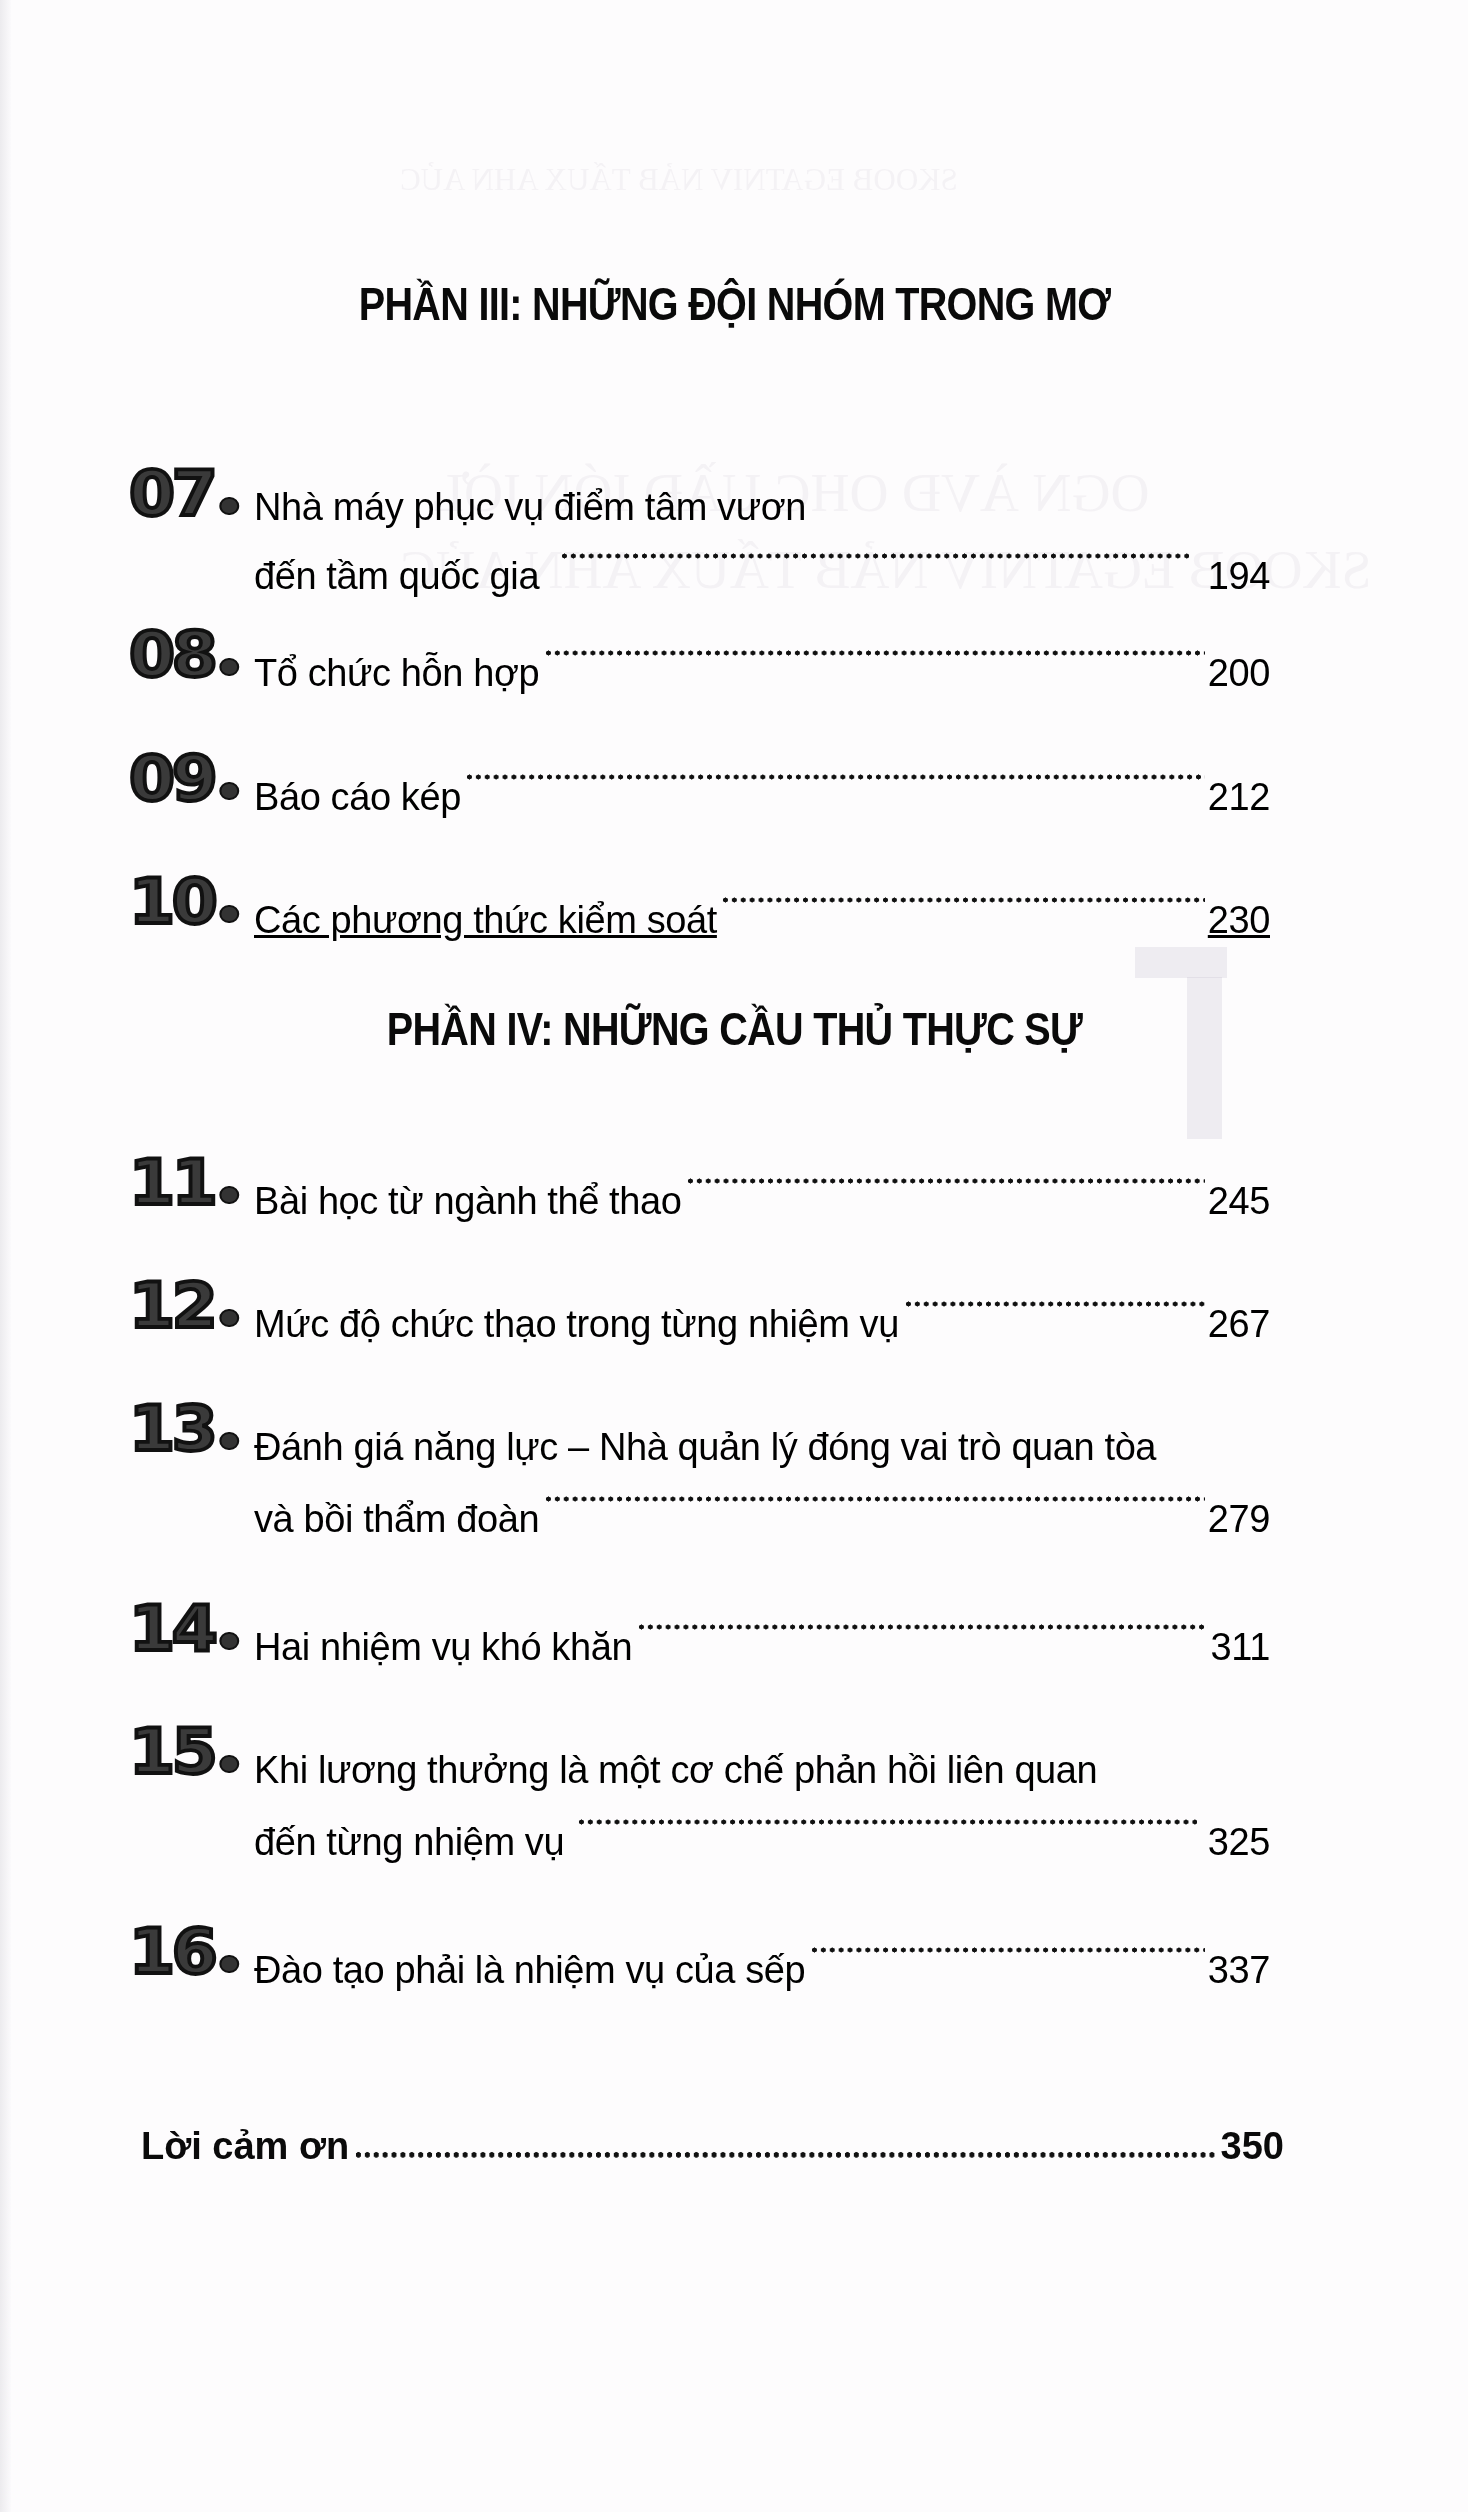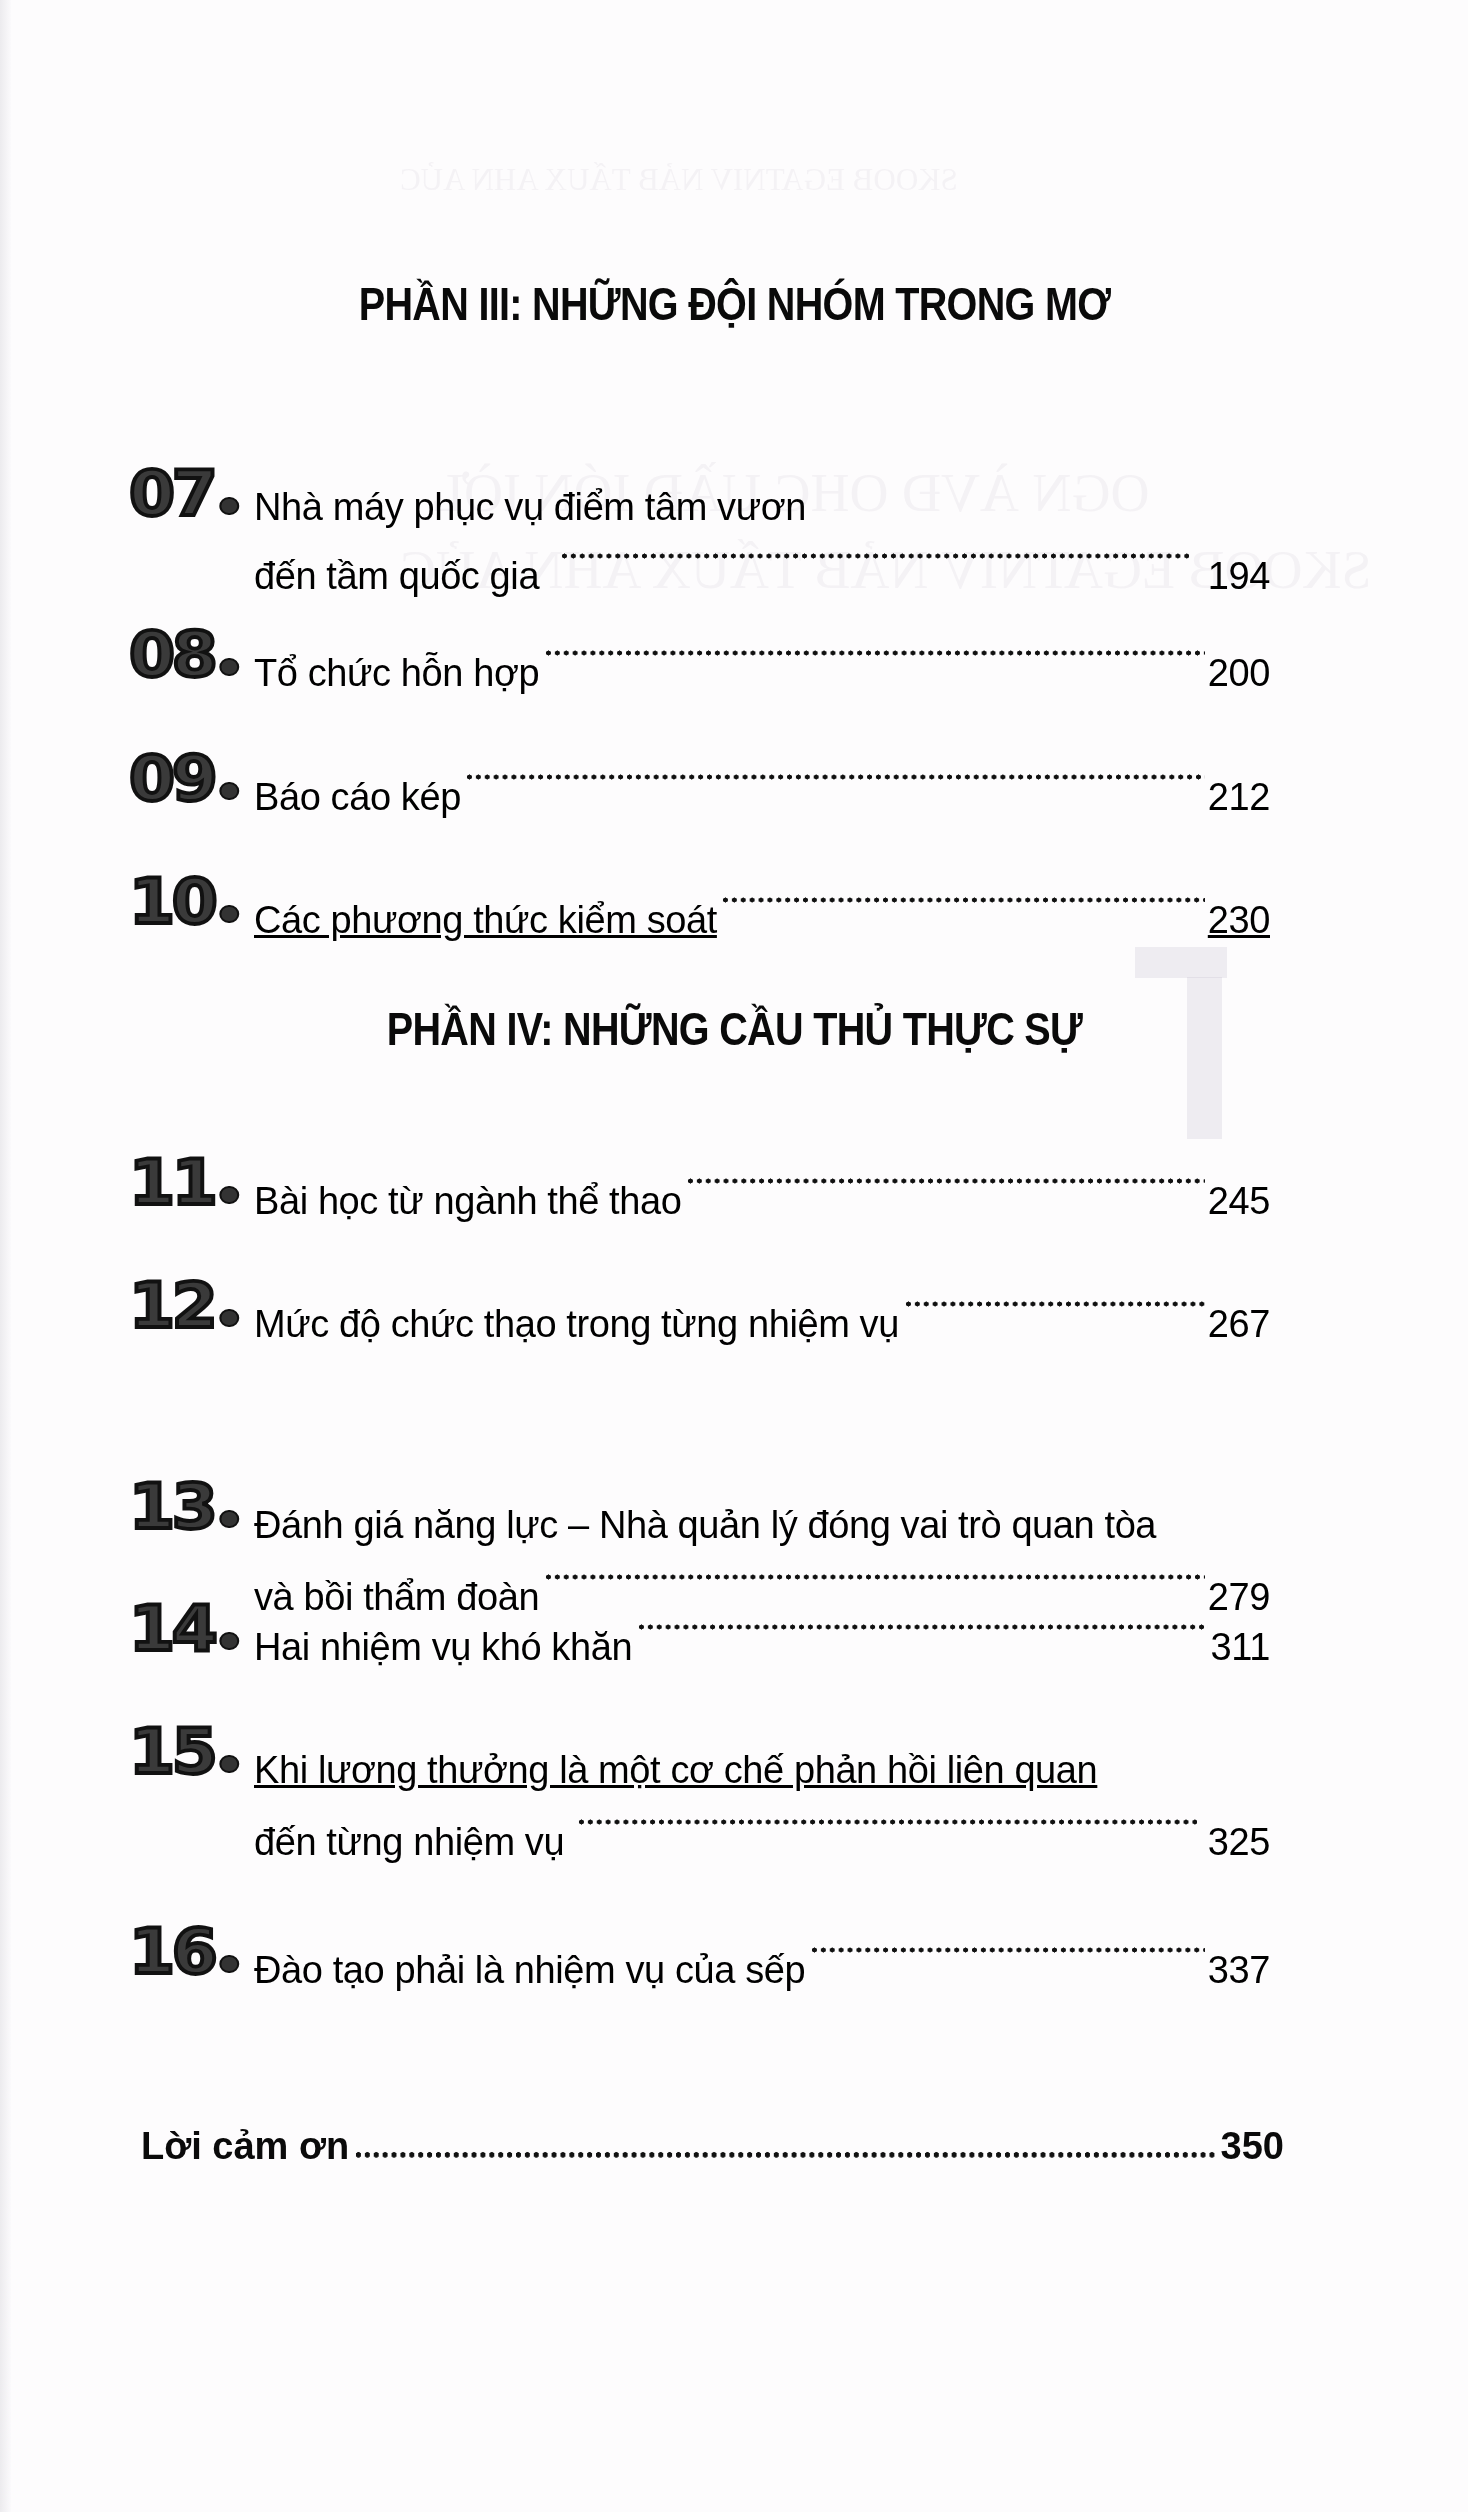--- a/index.html
+++ b/index.html
@@ -193,21 +193,21 @@
 
 <div class="entry" style="top:1274px; height:69px;">
   <div class="chap-num"><span>12</span><span class="dot"></span></div>
   <div class="line" style="top:10.8px;">
     <span class="title">Mức độ chức thạo trong từng nhiệm vụ</span>
     <span class="leader"></span>
     <span class="page">267</span>
   </div>
 </div>
 
-<div class="entry" style="top:1475px; height:123px;">
+<div class="entry" style="top:1397px; height:123px;">
   <div class="chap-num"><span>13</span><span class="dot"></span></div>
   <div class="line" style="top:10.8px;">
     <span class="title">Đánh giá năng lực – Nhà quản lý đóng vai trò quan tòa</span>
   </div>
   <div class="line" style="top:83px;">
     <span class="title">và bồi thẩm đoàn</span>
     <span class="leader"></span>
     <span class="page">279</span>
   </div>
 </div>
@@ -216,21 +216,21 @@
   <div class="chap-num"><span>14</span><span class="dot"></span></div>
   <div class="line" style="top:10.8px;">
     <span class="title">Hai nhiệm vụ khó khăn</span>
     <span class="leader"></span>
     <span class="page">311</span>
   </div>
 </div>
 
 <div class="entry" style="top:1720px; height:123px;">
   <div class="chap-num"><span>15</span><span class="dot"></span></div>
-  <div class="line" style="top:10.8px;text-decoration:underline;">
+  <div class="line" style="top:10.8px;">
     <span class="title">Khi lương thưởng là một cơ chế phản hồi liên quan</span>
   </div>
   <div class="line" style="top:83px;gap:8px;">
     <span class="title">đến từng nhiệm vụ</span>
     <span class="leader"></span>
     <span class="page">325</span>
   </div>
 </div>
 
 <div class="entry" style="top:1920px; height:69px;">

